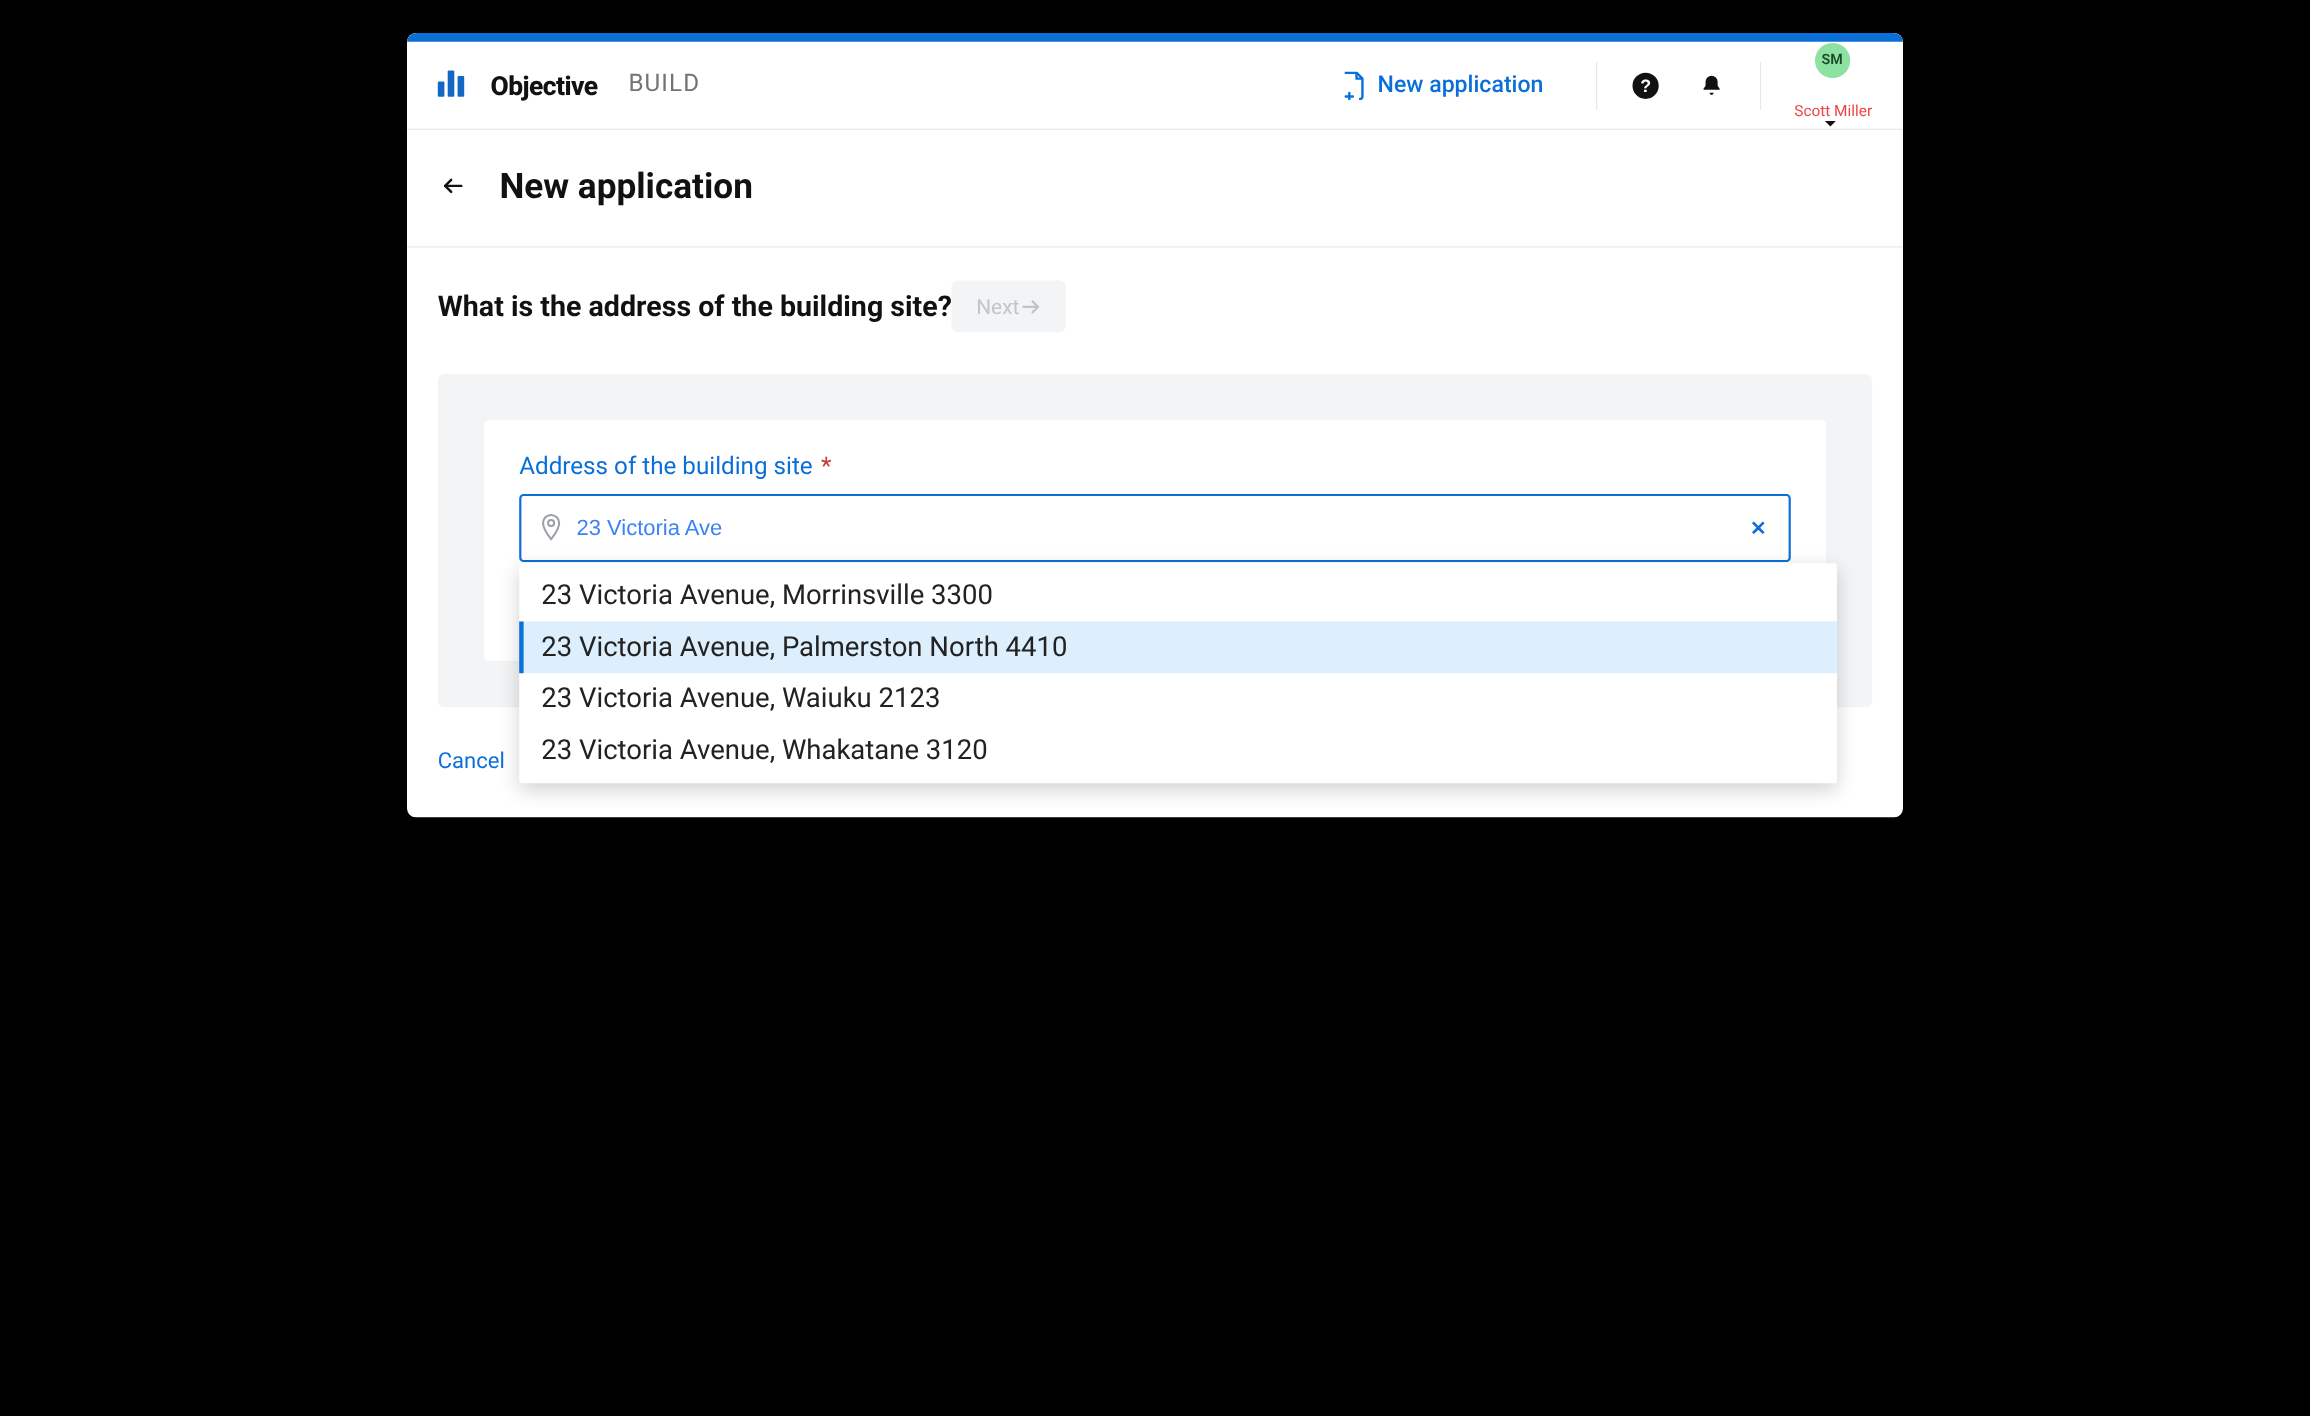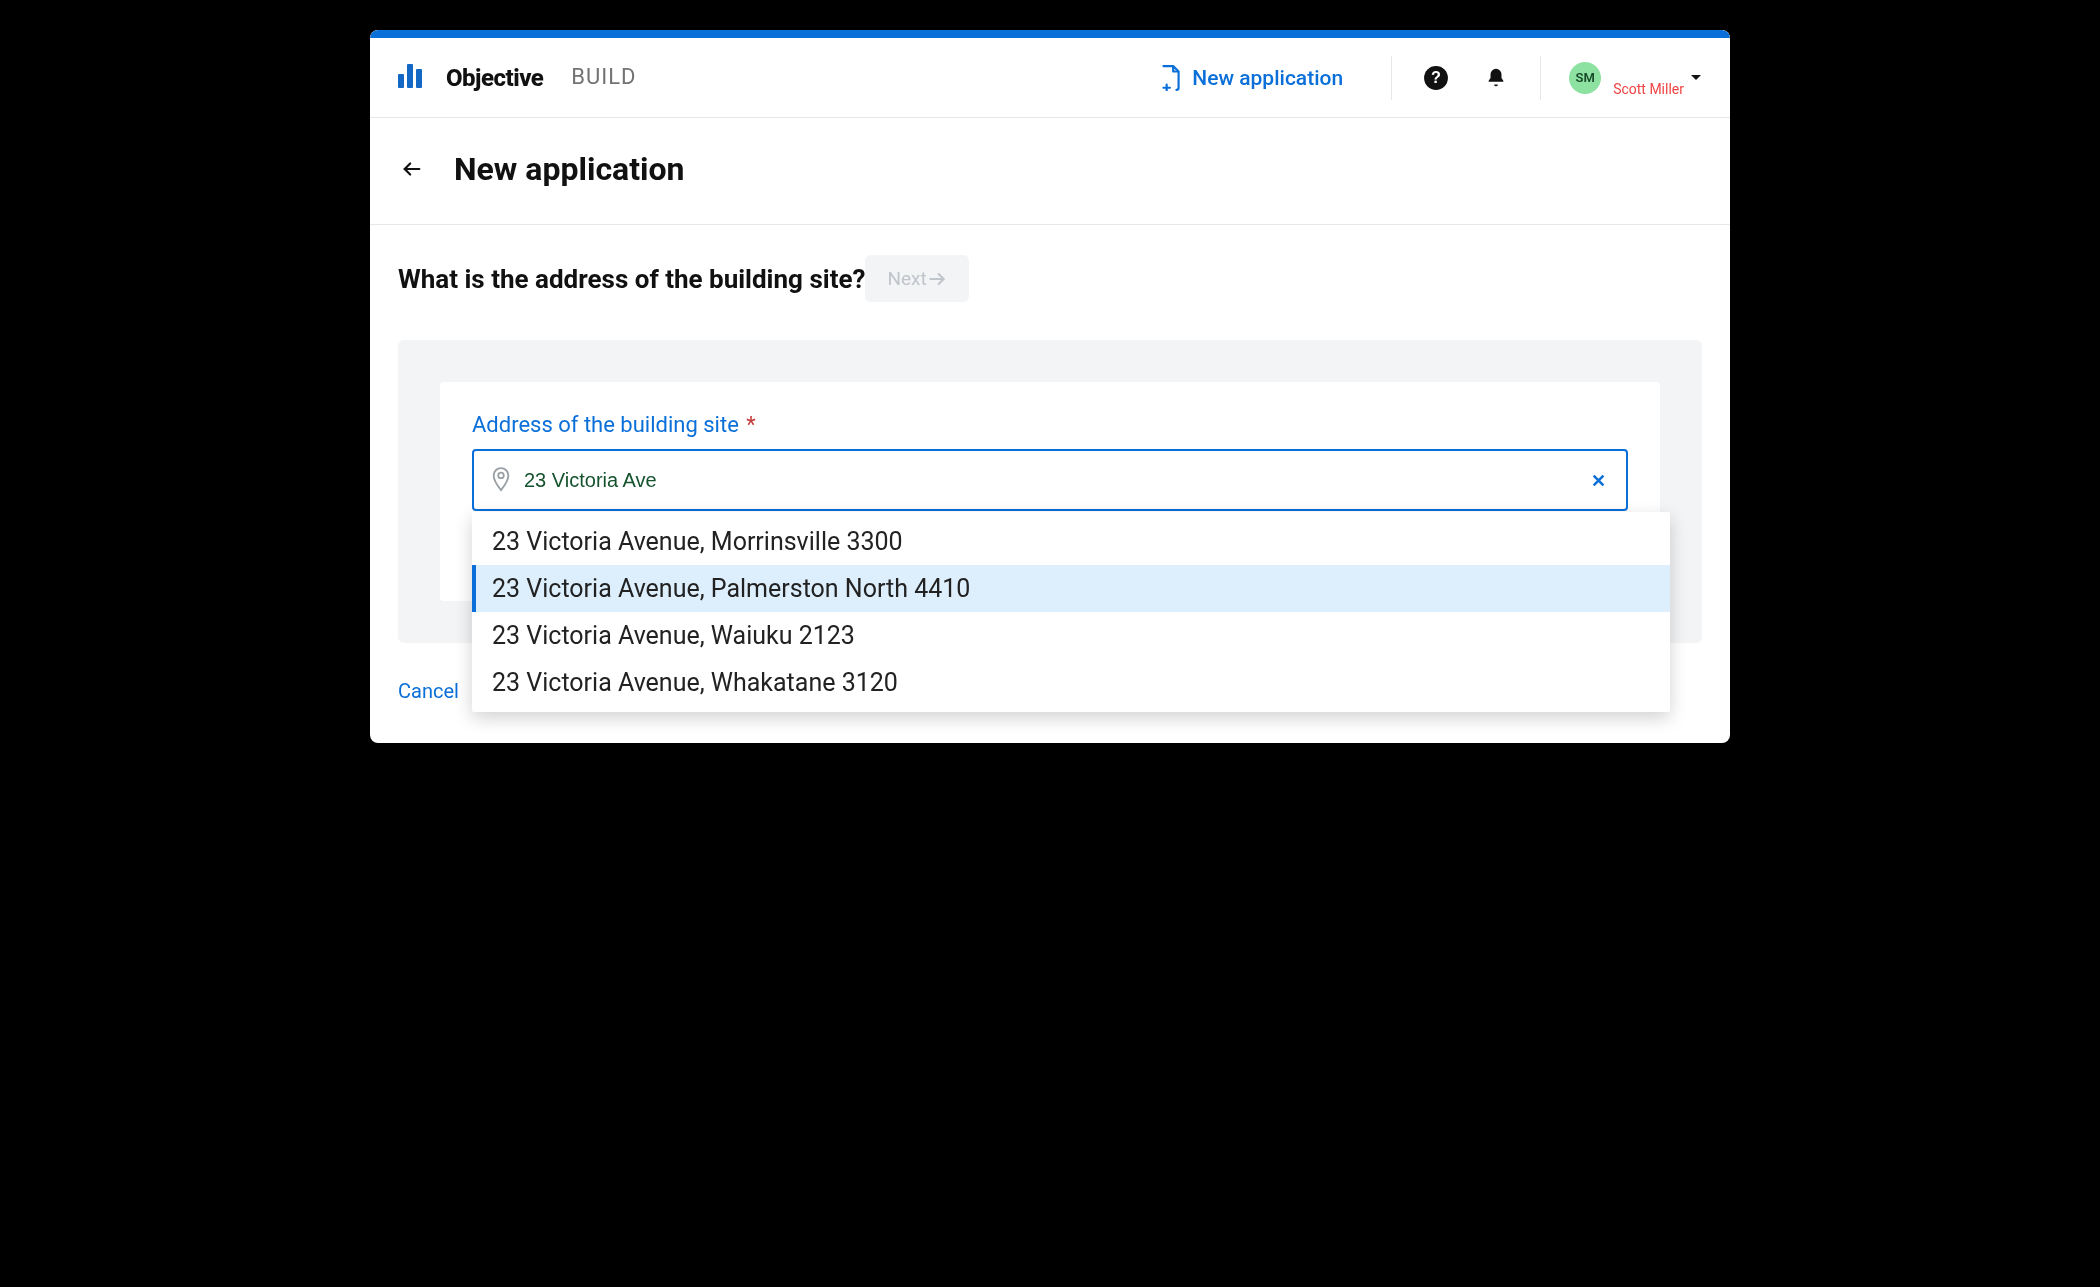--- a/index.html
+++ b/index.html
@@ -106,21 +106,21 @@
     justify-content: center;
     margin-left: 10px;
   }
   .user-name {
     font-size: 14px;
     margin-left: 12px;
     color: #ef4444;
     margin-top: 22px;
   }
   .caret-down { margin-left: 6px; }
-  .user-block { display: flex; align-items: center; cursor: pointer; margin-left: 4px;}
+  .user-block { display: flex; align-items: center; cursor: pointer; margin-left: 4px; flex-direction: column;}
   
   .page-head {
     display: flex;
     align-items: center;
     padding: 32px 28px 36px 28px;
     border-bottom: 1px solid #e5e7eb;
     gap: 28px;
   }
   .back-btn {
     width: 28px;
@@ -189,21 +189,21 @@
     align-items: center;
     padding: 0 16px;
     gap: 12px;
   }
   .input-wrap svg.pin { color: #9aa0a6; flex:0 0 auto;}
   .addr-input {
     flex: 1;
     border: none;
     outline: none;
     font-size: 20px;
-    color: #14532d;
+    color: #3b82f6;
     height: 100%;
     background: transparent;
   }
   .clear-x {
     color: #0a6fd8;
     cursor: pointer;
     font-weight: 700;
     font-size: 18px;
     padding: 4px;
   }

